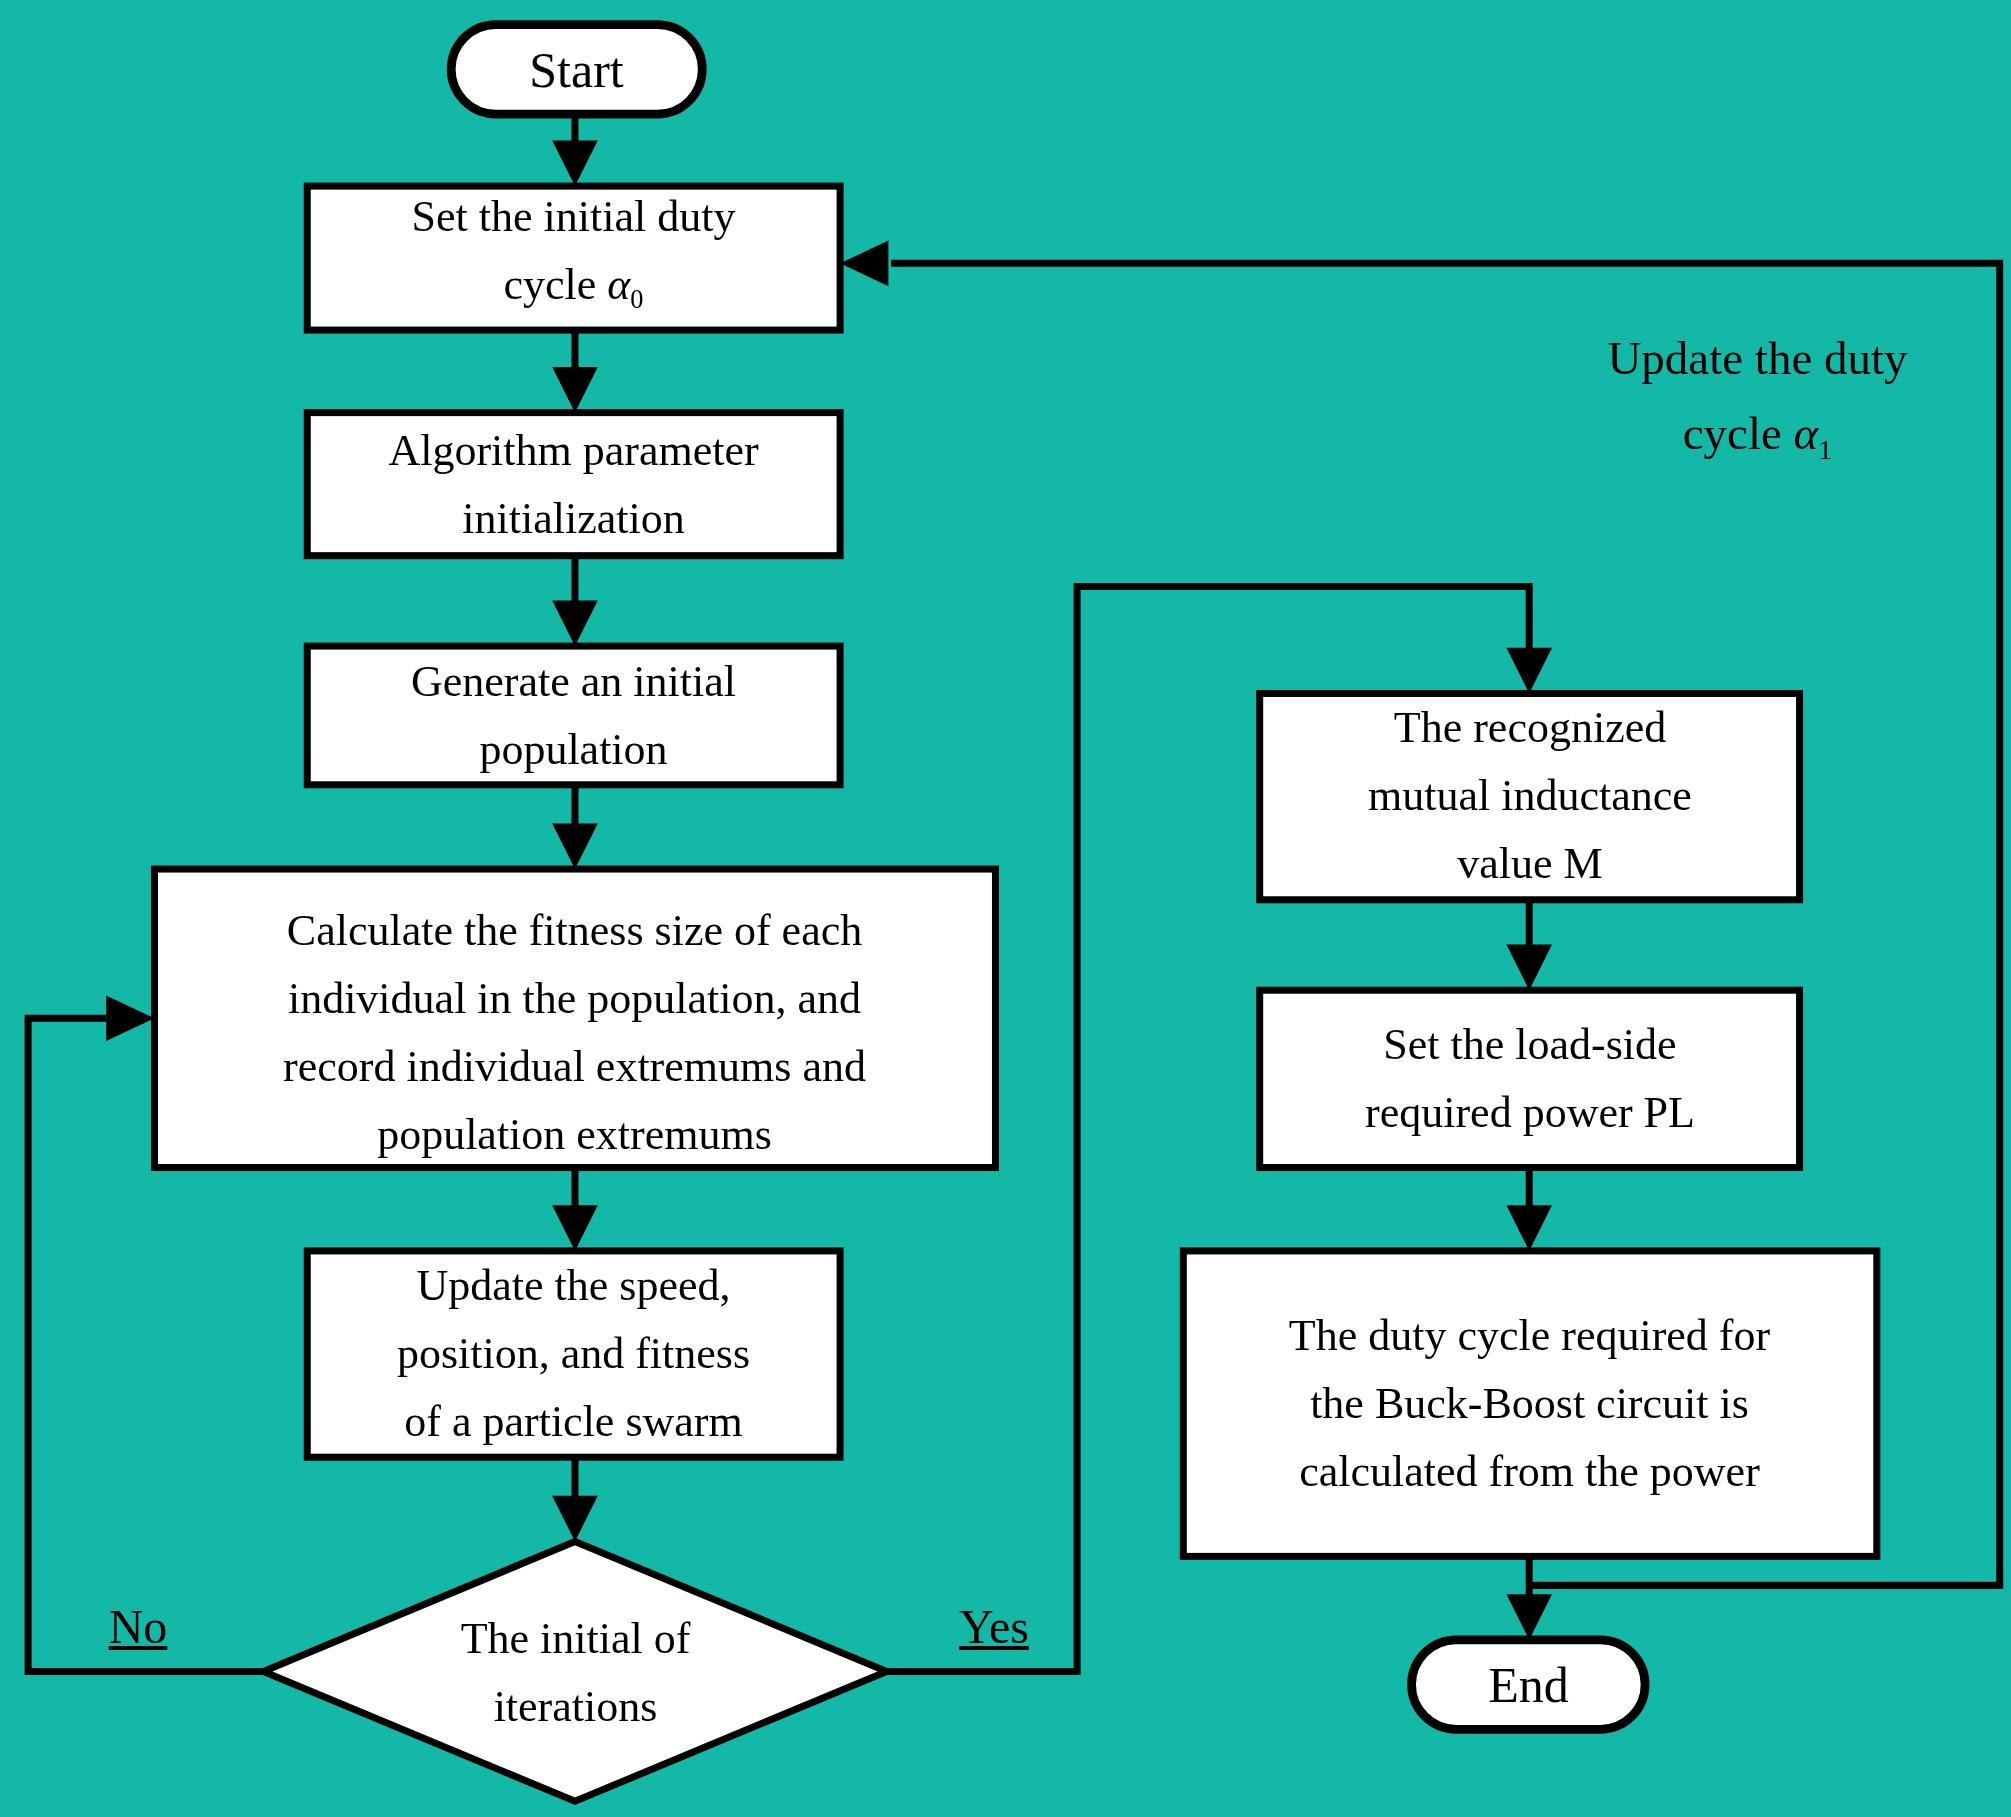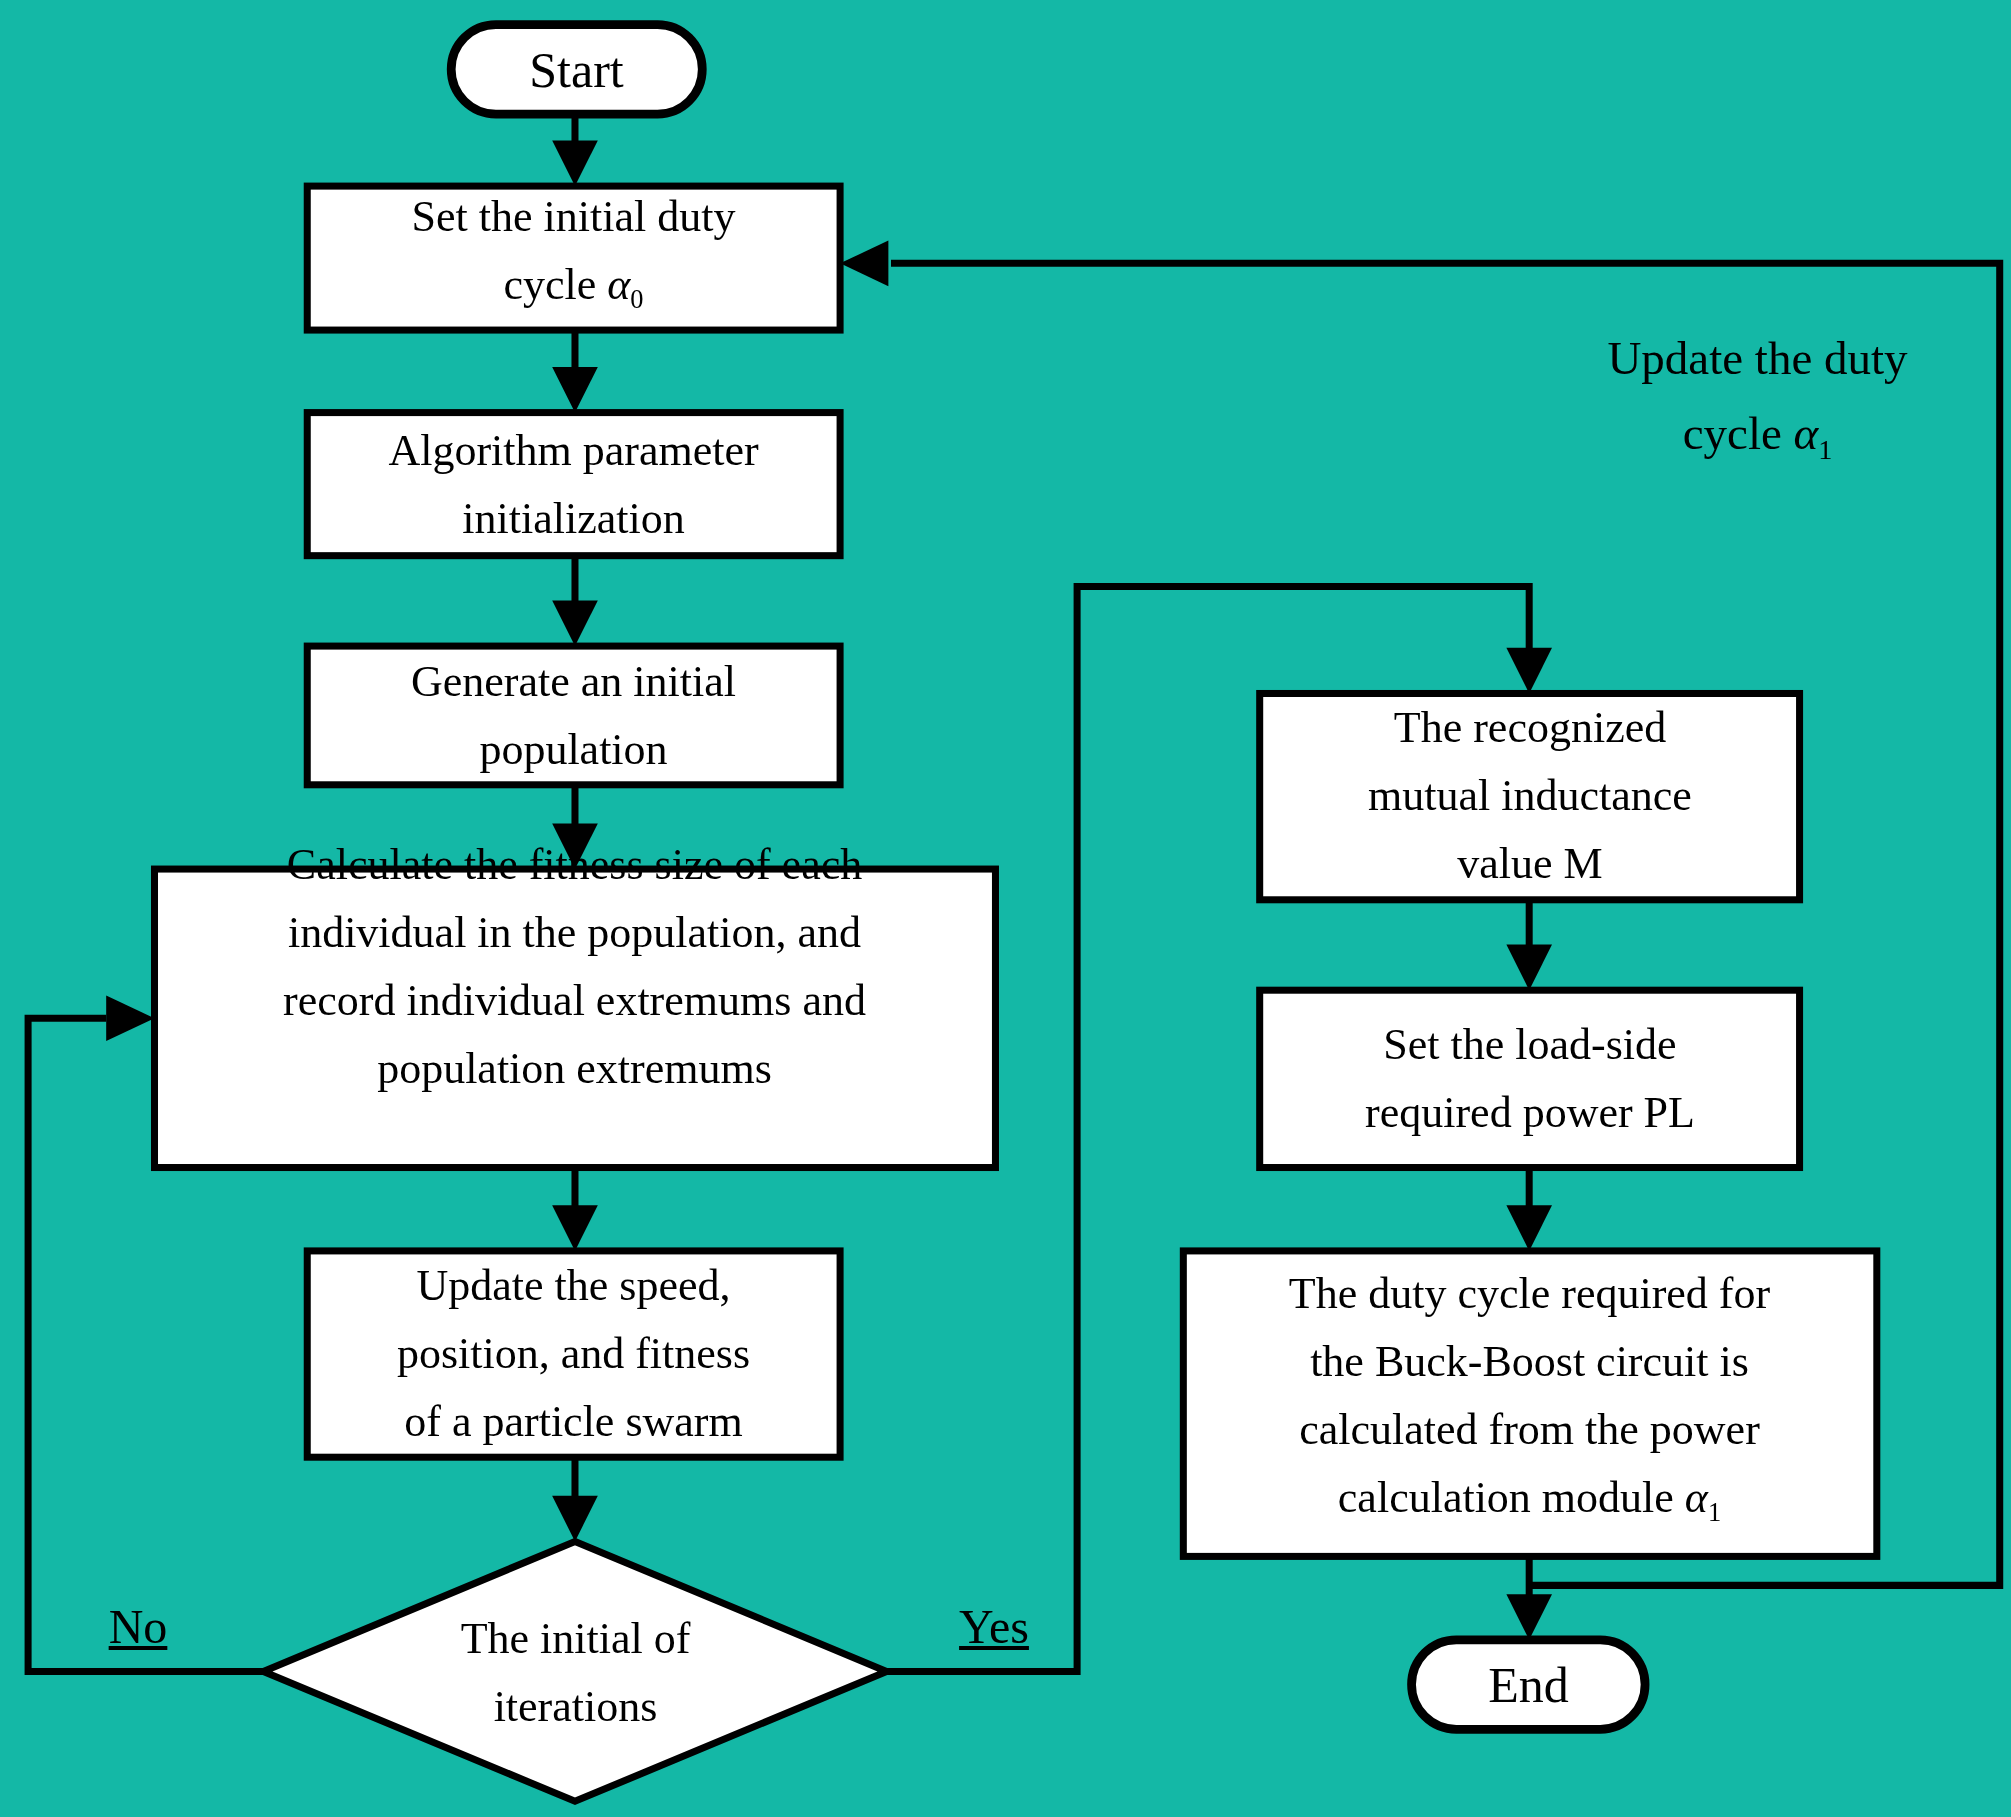--- a/index.html
+++ b/index.html
@@ -83,21 +83,21 @@
   <div class="label" style="left:307px;top:413px;width:533px;height:143px;">
       <div class="line"><span>Algorithm parameter</span></div>
       <div class="line"><span>initialization</span></div>
     </div>
 
   <div class="label" style="left:307px;top:646px;width:533px;height:139px;">
       <div class="line"><span>Generate an initial</span></div>
       <div class="line"><span>population</span></div>
     </div>
 
-  <div class="label" style="left:154px;top:818px;width:841px;height:298px;">
+  <div class="label" style="left:154px;top:884px;width:841px;height:298px;">
       <div class="line"><span>Calculate the fitness size of each</span></div>
       <div class="line"><span>individual in the population, and</span></div>
       <div class="line"><span>record individual extremums and</span></div>
       <div class="line"><span>population extremums</span></div>
     </div>
 
   <div class="label" style="left:307px;top:1251px;width:533px;height:206px;">
       <div class="line"><span>Update the speed,</span></div>
       <div class="line"><span>position, and fitness</span></div>
       <div class="line"><span>of a particle swarm</span></div>
@@ -116,21 +116,20 @@
 
   <div class="label" style="left:1260px;top:990px;width:540px;height:177px;">
       <div class="line"><span>Set the load-side</span></div>
       <div class="line"><span>required power PL</span></div>
     </div>
 
   <div class="label" style="left:1183px;top:1251px;width:693px;height:305px;text-align:center;">
       <div class="line"><span>The duty cycle required for</span></div>
       <div class="line"><span>the Buck-Boost circuit is</span></div>
       <div class="line"><span>calculated from the power</span></div>
-      <div class="line"><span>calculation module </span><span class="it">α</span><span class="sub">1</span></div>
     </div>
 
   <div class="label big" style="left:1412px;top:1640px;width:233px;height:90px;">
       <div class="line"><span>End</span></div>
     </div>
 
   <div class="label edge" style="left:70px;top:1593px;width:136px;height:66px;">
       <span>No</span>
     </div>
 

